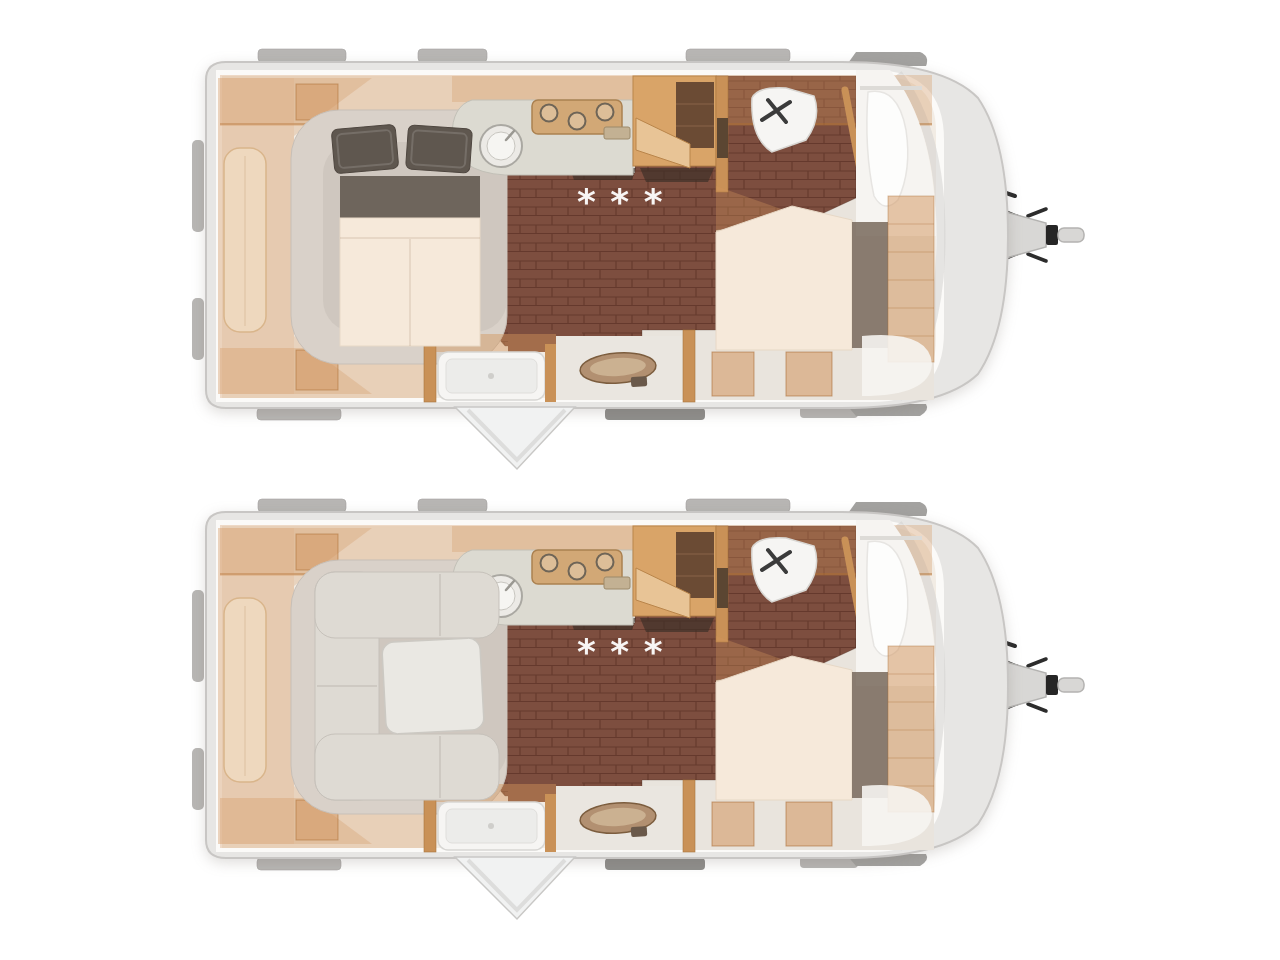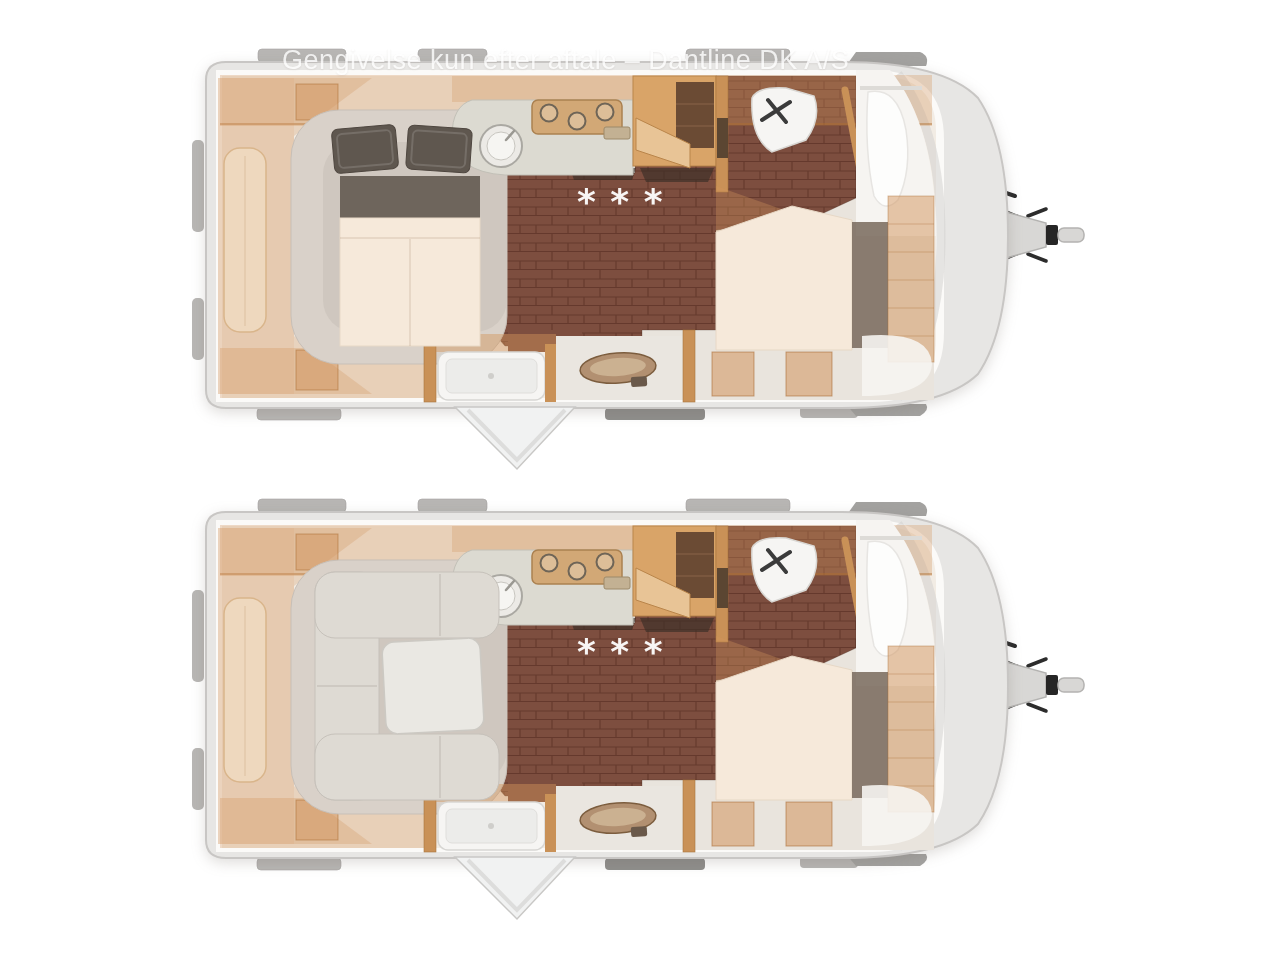--- a/index.html
+++ b/index.html
@@ -19,21 +19,20 @@
     color:var(--watermark);opacity:.8;pointer-events:none;z-index:5;
     text-shadow:0 1px 2px rgba(140,130,120,.18);
   }
   text.stars{font-family:"DejaVu Sans", sans-serif;font-weight:bold;}
 </style>
 </head>
 <body>
 
 <div class="canvas">
 
-  <div class="watermark">Gengivelse kun efter aftale – Dantline DK A/S</div>
 
   <svg width="1280" height="960" viewBox="0 0 1280 960">
     <defs>
       <pattern id="planks" width="48" height="18" patternUnits="userSpaceOnUse">
         <rect width="48" height="18" style="fill:var(--floor)"></rect>
         <path d="M0,9 H48 M0,17.5 H48" style="stroke:var(--floor_line)" stroke-width="1.2"></path>
         <path d="M24,0 V9 M8,9 V18 M40,9 V18" style="stroke:var(--floor_line)" stroke-width="1.2"></path>
       </pattern>
 
       <g id="caravan-common">

